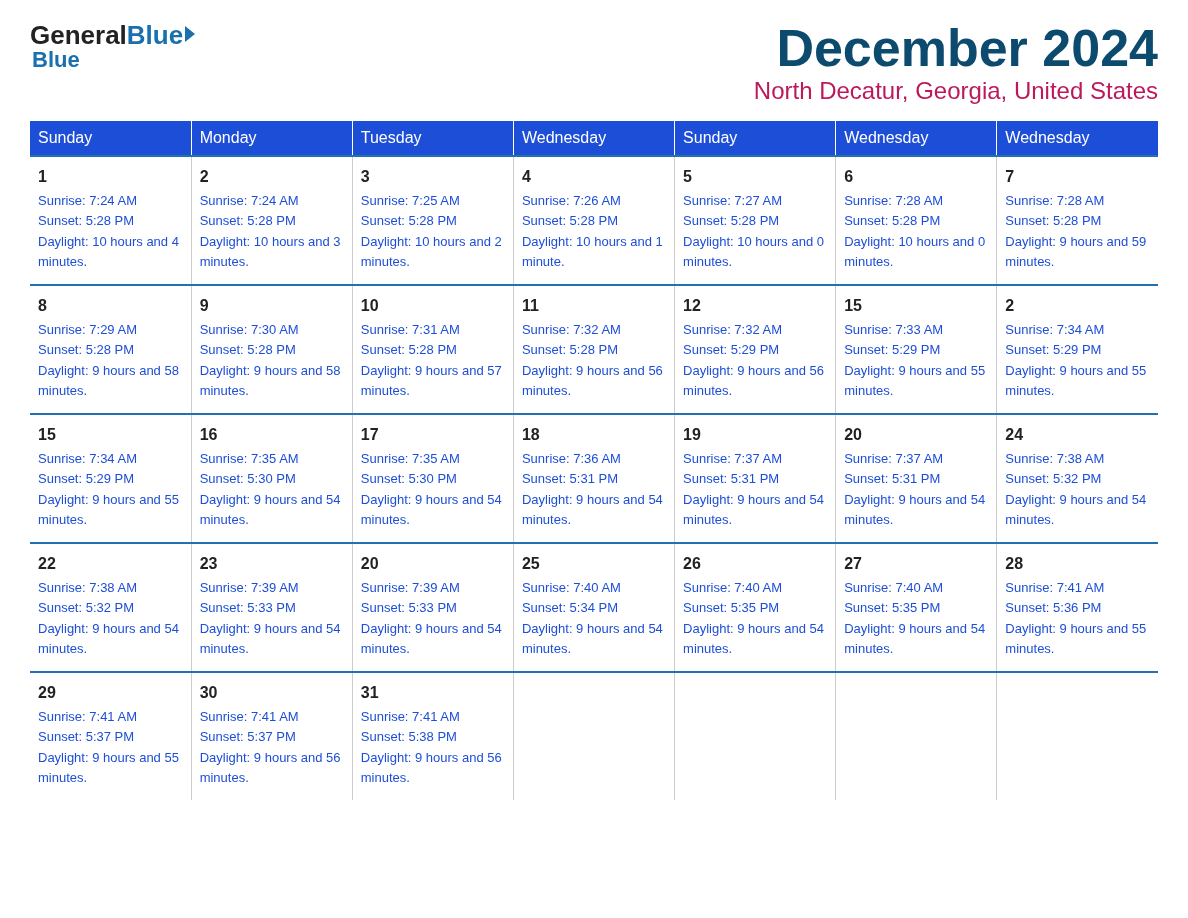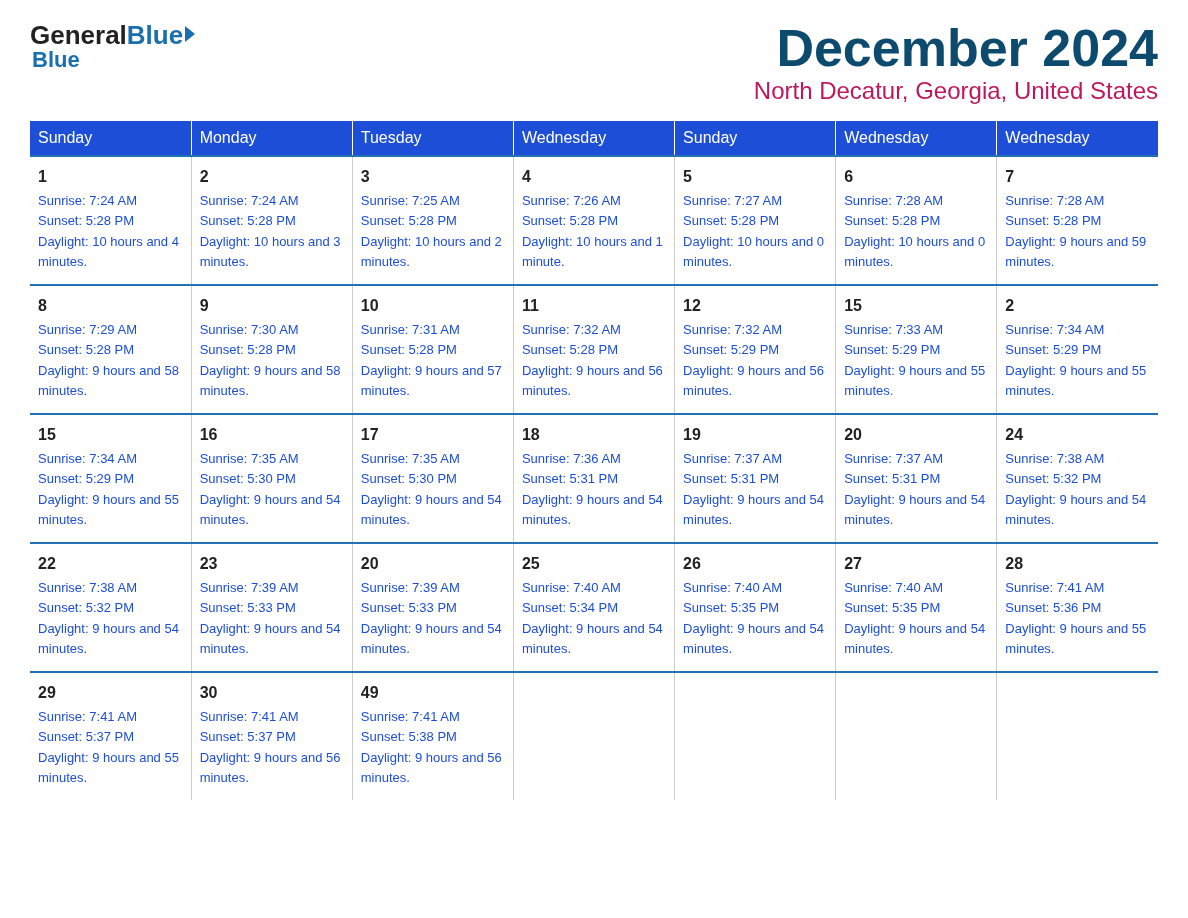--- a/index.html
+++ b/index.html
@@ -169,20 +169,20 @@
         <td><span class="day-num">23</span><span class="day-info">Sunrise: 7:39 AM<br>Sunset: 5:33 PM<br>Daylight: 9 hours and 54 minutes.</span></td>
         <td><span class="day-num">20</span><span class="day-info">Sunrise: 7:39 AM<br>Sunset: 5:33 PM<br>Daylight: 9 hours and 54 minutes.</span></td>
         <td><span class="day-num">25</span><span class="day-info">Sunrise: 7:40 AM<br>Sunset: 5:34 PM<br>Daylight: 9 hours and 54 minutes.</span></td>
         <td><span class="day-num">26</span><span class="day-info">Sunrise: 7:40 AM<br>Sunset: 5:35 PM<br>Daylight: 9 hours and 54 minutes.</span></td>
         <td><span class="day-num">27</span><span class="day-info">Sunrise: 7:40 AM<br>Sunset: 5:35 PM<br>Daylight: 9 hours and 54 minutes.</span></td>
         <td><span class="day-num">28</span><span class="day-info">Sunrise: 7:41 AM<br>Sunset: 5:36 PM<br>Daylight: 9 hours and 55 minutes.</span></td>
       </tr>
       <tr>
         <td><span class="day-num">29</span><span class="day-info">Sunrise: 7:41 AM<br>Sunset: 5:37 PM<br>Daylight: 9 hours and 55 minutes.</span></td>
         <td><span class="day-num">30</span><span class="day-info">Sunrise: 7:41 AM<br>Sunset: 5:37 PM<br>Daylight: 9 hours and 56 minutes.</span></td>
-        <td><span class="day-num">49</span><span class="day-info">Sunrise: 7:41 AM<br>Sunset: 5:38 PM<br>Daylight: 9 hours and 56 minutes.</span></td>
+        <td><span class="day-num">31</span><span class="day-info">Sunrise: 7:41 AM<br>Sunset: 5:38 PM<br>Daylight: 9 hours and 56 minutes.</span></td>
         <td></td>
         <td></td>
         <td></td>
         <td></td>
       </tr>
     </tbody>
 </table>
 
 </body></html>

